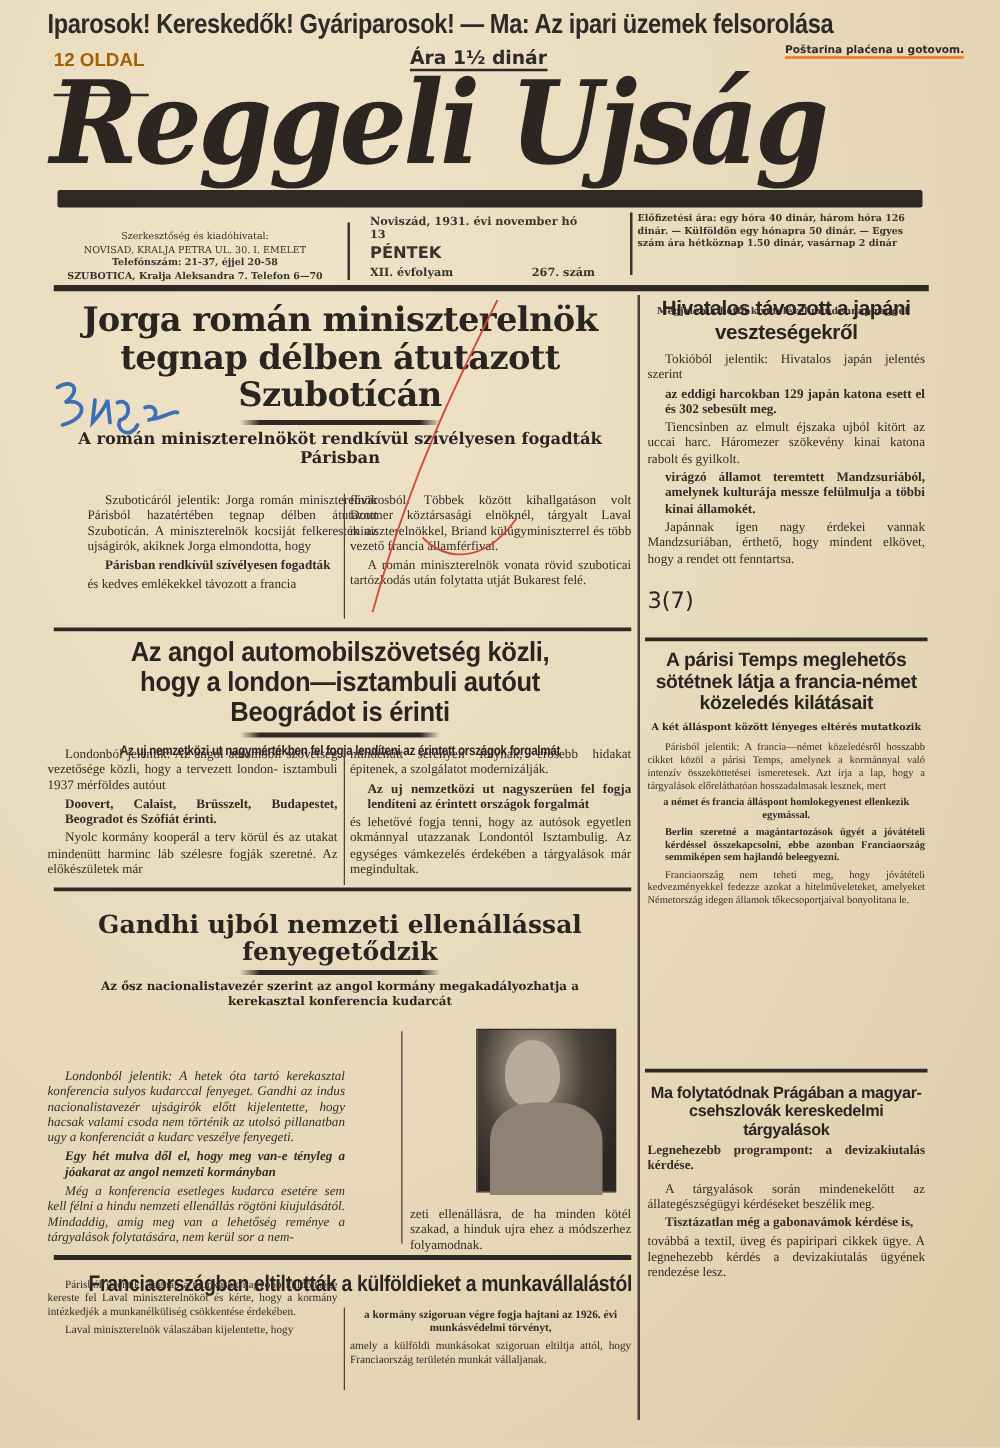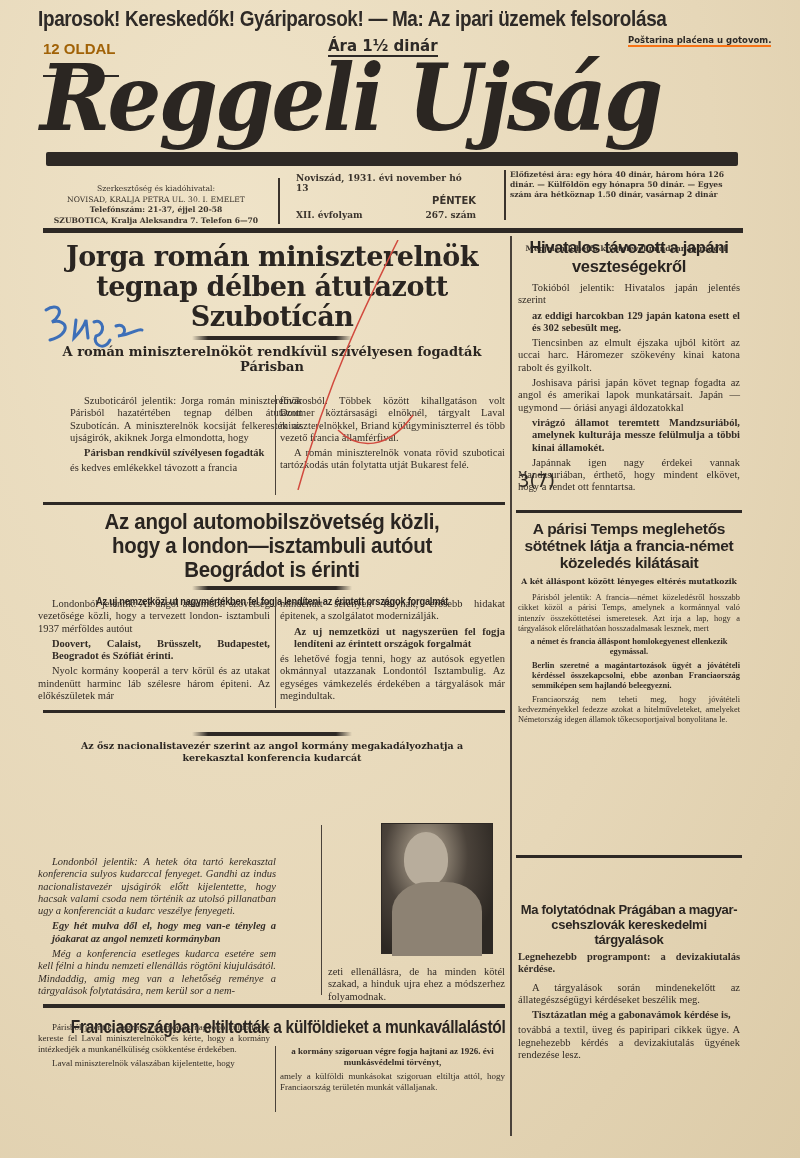--- a/index.html
+++ b/index.html
@@ -43,21 +43,21 @@
     border-radius: 2px;
   }
   .imprint {
     position: absolute; left: 3px; top: 184px; width: 230px;
     font-size: 7.6px; line-height: 10.5px; text-align: center; color: #3a332c;
   }
   .imprint .b { font-weight: bold; }
   .imprint-sep { position: absolute; left: 240px; top: 178px; width: 2px; height: 46px; background: #3a332c; }
   .dateblock { position: absolute; left: 258px; top: 173px; width: 180px; font-size: 9px; color: #3a332c; }
   .dateblock .date { font-weight: bold; }
-  .dateblock .day { text-align: right; font-family: "DejaVu Sans", sans-serif; font-weight: bold; font-size: 10px; margin: 2px 0 4px; }
+  .dateblock .day { text-align: left; font-family: "DejaVu Sans", sans-serif; font-weight: bold; font-size: 13px; margin: 2px 0 4px; }
   .dateblock .row { display: flex; justify-content: space-between; font-weight: bold; }
   .subs-sep { position: absolute; left: 466px; top: 170px; width: 2px; height: 50px; background: #3a332c; }
   .subs { position: absolute; left: 472px; top: 170px; width: 232px; font-size: 7.6px; line-height: 10px; font-weight: bold; color: #3a332c; text-align: justify; }
   .subs .c { text-align: center; margin-top: 44px; }
   .rule { position: absolute; background: #2e2925; }
 
   .hl-serif { font-family: "DejaVu Serif", serif; font-weight: bold; text-align: center; color: #2a2521; }
   .hl-sans { font-family: "Liberation Sans", sans-serif; font-weight: bold; text-align: center; color: #2a2521; letter-spacing: -0.3px; }
   .text { font-family: "Liberation Serif", serif; font-size: 10.5px; line-height: 12.3px; text-align: justify; color: #332c26; }
   .text p { text-indent: 14px; margin-bottom: 3px; }
@@ -145,32 +145,33 @@
   <div class="rule" style="left:5px;top:502px;width:462px;height:3px;"></div>
 
   <div class="abs" style="left:0;top:510px;width:468px;">
     <div class="hl-sans" style="font-size:22px;line-height:24px;padding:0 30px;transform:scaleX(0.93);">Az angol automobilszövetség közli, hogy a london—isztambuli autóut Beográdot is érinti</div>
     <div class="deco" style="width:160px;"></div>
     <div class="hl-sans" style="font-size:11px;line-height:14px;transform:scaleX(0.85);white-space:nowrap;">Az uj nemzetközi ut nagymértékben fel fogja lendíteni az érintett országok forgalmát</div>
   </div>
   <div class="abs text" style="left:0;top:598px;width:232px;">
     <p>Londonból jelentik: Az angol automobil szövetség vezetősége közli, hogy a tervezett london- isztambuli 1937 mérföldes autóut</p>
     <p class="bold">Doovert, Calaist, Brüsszelt, Budapestet, Beogradot és Szófiát érinti.</p>
-    <p>Nyolc kormány kooperál a terv körül és az utakat mindenütt harminc láb szélesre három épiteni. Az előkészületek már</p>
+    <p>Nyolc kormány kooperál a terv körül és az utakat mindenütt harminc láb szélesre fogják szeretné. Az előkészületek már</p>
   </div>
   <div class="colsep" style="left:237px;top:598px;height:110px;"></div>
   <div class="abs text" style="left:242px;top:598px;width:225px;">
     <p class="noind">mindenütt serényen folynak, erősebb hidakat épitenek, a szolgálatot modernizálják.</p>
     <p class="bold">Az uj nemzetközi ut nagyszerüen fel fogja lendíteni az érintett országok forgalmát</p>
     <p class="noind">és lehetővé fogja tenni, hogy az autósok egyetlen okmánnyal utazzanak Londontól Isztambulig. Az egységes vámkezelés érdekében a tárgyalások már megindultak.</p>
   </div>
 
   <div class="rule" style="left:5px;top:710px;width:462px;height:3px;"></div>
 
   <div class="abs" style="left:0;top:728px;width:468px;">
+    <div class="hl-serif" style="font-size:20px;line-height:22px;padding:0 40px;">Gandhi ujból nemzeti ellenállással fenyegetődzik</div>
     <div class="deco" style="width:160px;"></div>
     <div class="hl-serif" style="font-size:9.5px;line-height:12px;padding:0 30px;">Az ősz nacionalistavezér szerint az angol kormány megakadályozhatja a kerekasztal konferencia kudarcát</div>
   </div>
   <div class="abs text" style="left:0;top:856px;width:238px;font-style:italic;">
     <p>Londonból jelentik: A hetek óta tartó kerekasztal konferencia sulyos kudarccal fenyeget. Gandhi az indus nacionalistavezér ujságirók előtt kijelentette, hogy hacsak valami csoda nem történik az utolsó pillanatban ugy a konferenciát a kudarc veszélye fenyegeti.</p>
     <p class="bold">Egy hét mulva dől el, hogy meg van-e tényleg a jóakarat az angol nemzeti kormányban</p>
     <p>Még a konferencia esetleges kudarca esetére sem kell félni a hindu nemzeti ellenállás rögtöni kiujulásától. Mindaddig, amig meg van a lehetőség reménye a tárgyalások folytatására, nem kerül sor a nem-</p>
   </div>
   <div class="colsep" style="left:283px;top:825px;height:170px;"></div>
   <div class="photo">
@@ -195,21 +196,20 @@
     <p class="bold" style="text-align:center;padding-left:0;">a kormány szigoruan végre fogja hajtani az 1926. évi munkásvédelmi törvényt,</p>
     <p class="noind">amely a külföldi munkásokat szigoruan eltiltja attól, hogy Franciaország területén munkát vállaljanak.</p>
   </div>
 
   <div class="abs" style="left:480px;top:238px;width:222px;">
     <div class="hl-sans" style="font-size:16.5px;line-height:19px;">Hivatalos távozott a japáni veszteségekről</div>
     <div class="text" style="margin-top:6px;">
       <p>Tokióból jelentik: Hivatalos japán jelentés szerint</p>
       <p class="bold">az eddigi harcokban 129 japán katona esett el és 302 sebesült meg.</p>
       <p>Tiencsinben az elmult éjszaka ujból kitört az uccai harc. Háromezer szökevény kinai katona rabolt és gyilkolt.</p>
-      <p>Joshisava párisi japán követ tegnap fogadta az angol és amerikai lapok munkatársait. Japán — ugymond — óriási anyagi áldozatokkal</p>
       <p class="bold">virágzó államot teremtett Mandzsuriából, amelynek kulturája messze felülmulja a többi kinai államokét.</p>
       <p>Japánnak igen nagy érdekei vannak Mandzsuriában, érthető, hogy mindent elkövet, hogy a rendet ott fenntartsa.</p>
     </div>
   </div>
 
   <div class="rule" style="left:478px;top:510px;width:226px;height:3px;"></div>
 
   <div class="abs" style="left:480px;top:520px;width:222px;">
     <div class="hl-sans" style="font-size:15.5px;line-height:17px;">A párisi Temps meglehetős sötétnek látja a francia-német közeledés kilátásait</div>
     <div class="hl-serif" style="font-size:7.6px;line-height:10px;margin:6px 0 6px;">A két álláspont között lényeges eltérés mutatkozik</div>
@@ -217,21 +217,21 @@
       <p>Párisból jelentik: A francia—német közeledésről hosszabb cikket közöl a párisi Temps, amelynek a kormánnyal való intenzív összeköttetései ismeretesek. Azt irja a lap, hogy a tárgyalások előreláthatóan hosszadalmasak lesznek, mert</p>
       <p class="bold" style="text-align:center;padding-left:0;">a német és francia álláspont homlokegyenest ellenkezik egymással.</p>
       <p class="bold">Berlin szeretné a magántartozások ügyét a jóvátételi kérdéssel összekapcsolni, ebbe azonban Franciaország semmiképen sem hajlandó beleegyezni.</p>
       <p>Franciaország nem teheti meg, hogy jóvátételi kedvezményekkel fedezze azokat a hitelműveleteket, amelyeket Németország idegen államok tőkecsoportjaival bonyolitana le.</p>
     </div>
   </div>
 
   <div class="rule" style="left:478px;top:855px;width:226px;height:3px;"></div>
 
   <div class="abs" style="left:480px;top:866px;width:222px;">
-    <div class="hl-sans" style="font-size:13px;line-height:15px;margin-top:36px;">Ma folytatódnak Prágában a magyar-csehszlovák kereskedelmi tárgyalások</div>
+    <div class="hl-sans" style="font-size:13px;line-height:15px;">Ma folytatódnak Prágában a magyar-csehszlovák kereskedelmi tárgyalások</div>
     <div class="text" style="font-weight:bold;margin-top:4px;">
       <p class="noind">Legnehezebb programpont: a devizakiutalás kérdése.</p>
     </div>
     <div class="text" style="margin-top:6px;">
       <p>A tárgyalások során mindenekelőtt az állategészségügyi kérdéseket beszélik meg.</p>
       <p class="bold">Tisztázatlan még a gabonavámok kérdése is,</p>
       <p class="noind">továbbá a textil, üveg és papiripari cikkek ügye. A legnehezebb kérdés a devizakiutalás ügyének rendezése lesz.</p>
     </div>
   </div>
 </div>

